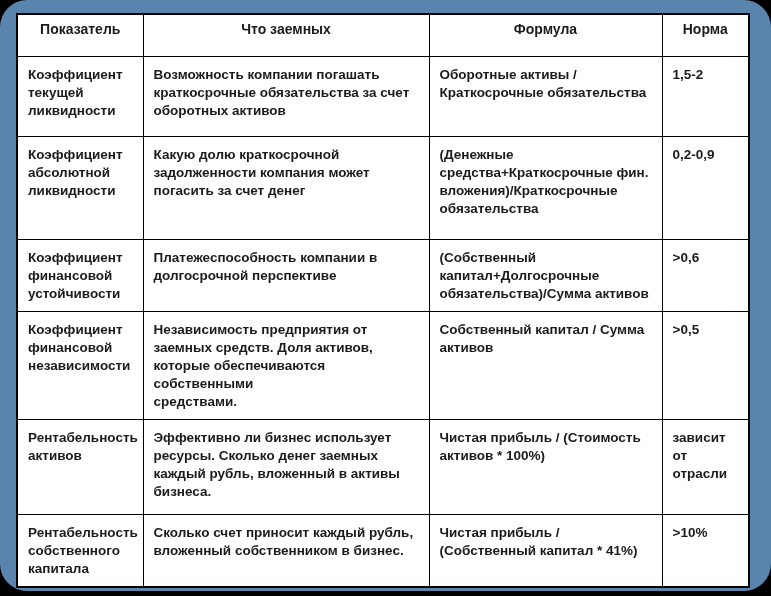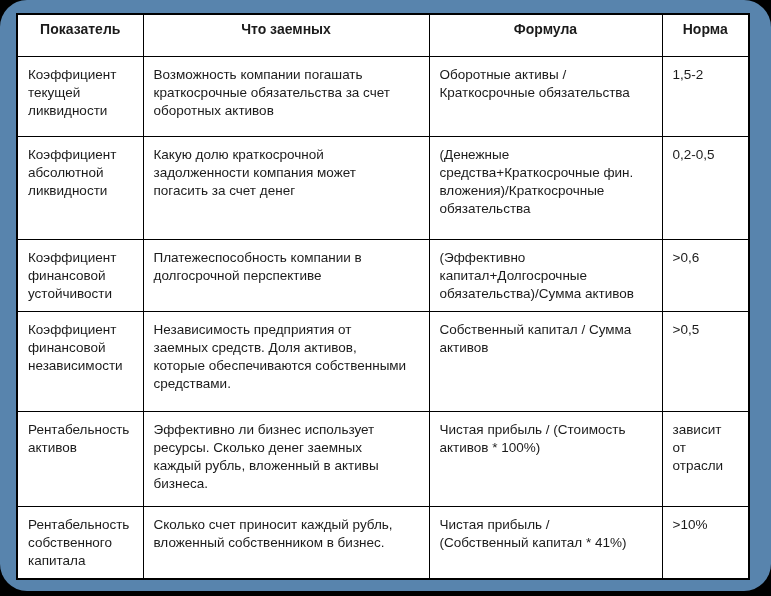--- a/index.html
+++ b/index.html
@@ -30,20 +30,21 @@
     line-height: 18px;
     color: #1b1b1b;
     border: 2px solid #000000;
   }
   table.fin th, table.fin td {
     border: 1px solid #000000;
     vertical-align: top;
     padding: 9px 10px 8px 10px;
     white-space: pre-line;
     overflow: hidden;
+    font-weight: bold;
   }
   table.fin th {
     font-weight: bold;
     font-size: 14px;
     text-align: center;
     padding-top: 5px;
     white-space: normal;
   }
   col.c-indicator { width: 126px; }
   col.c-meaning   { width: 286px; }
@@ -90,29 +91,29 @@
         <td>Коэффициент
 абсолютной
 ликвидности</td>
         <td>Какую долю краткосрочной
 задолженности компания может
 погасить за счет денег</td>
         <td>(Денежные
 средства+Краткосрочные фин.
 вложения)/Краткосрочные
 обязательства</td>
-        <td>0,2-0,5</td>
+        <td>0,2-0,9</td>
       </tr>
       <tr class="r2">
         <td>Коэффициент
 финансовой
 устойчивости</td>
         <td>Платежеспособность компании в
 долгосрочной перспективе</td>
-        <td>(Эффективно
+        <td>(Собственный
 капитал+Долгосрочные
 обязательства)/Сумма активов</td>
         <td>&gt;0,6</td>
       </tr>
       <tr class="r3">
         <td>Коэффициент
 финансовой
 независимости</td>
         <td>Независимость предприятия от
 заемных средств. Доля активов,

